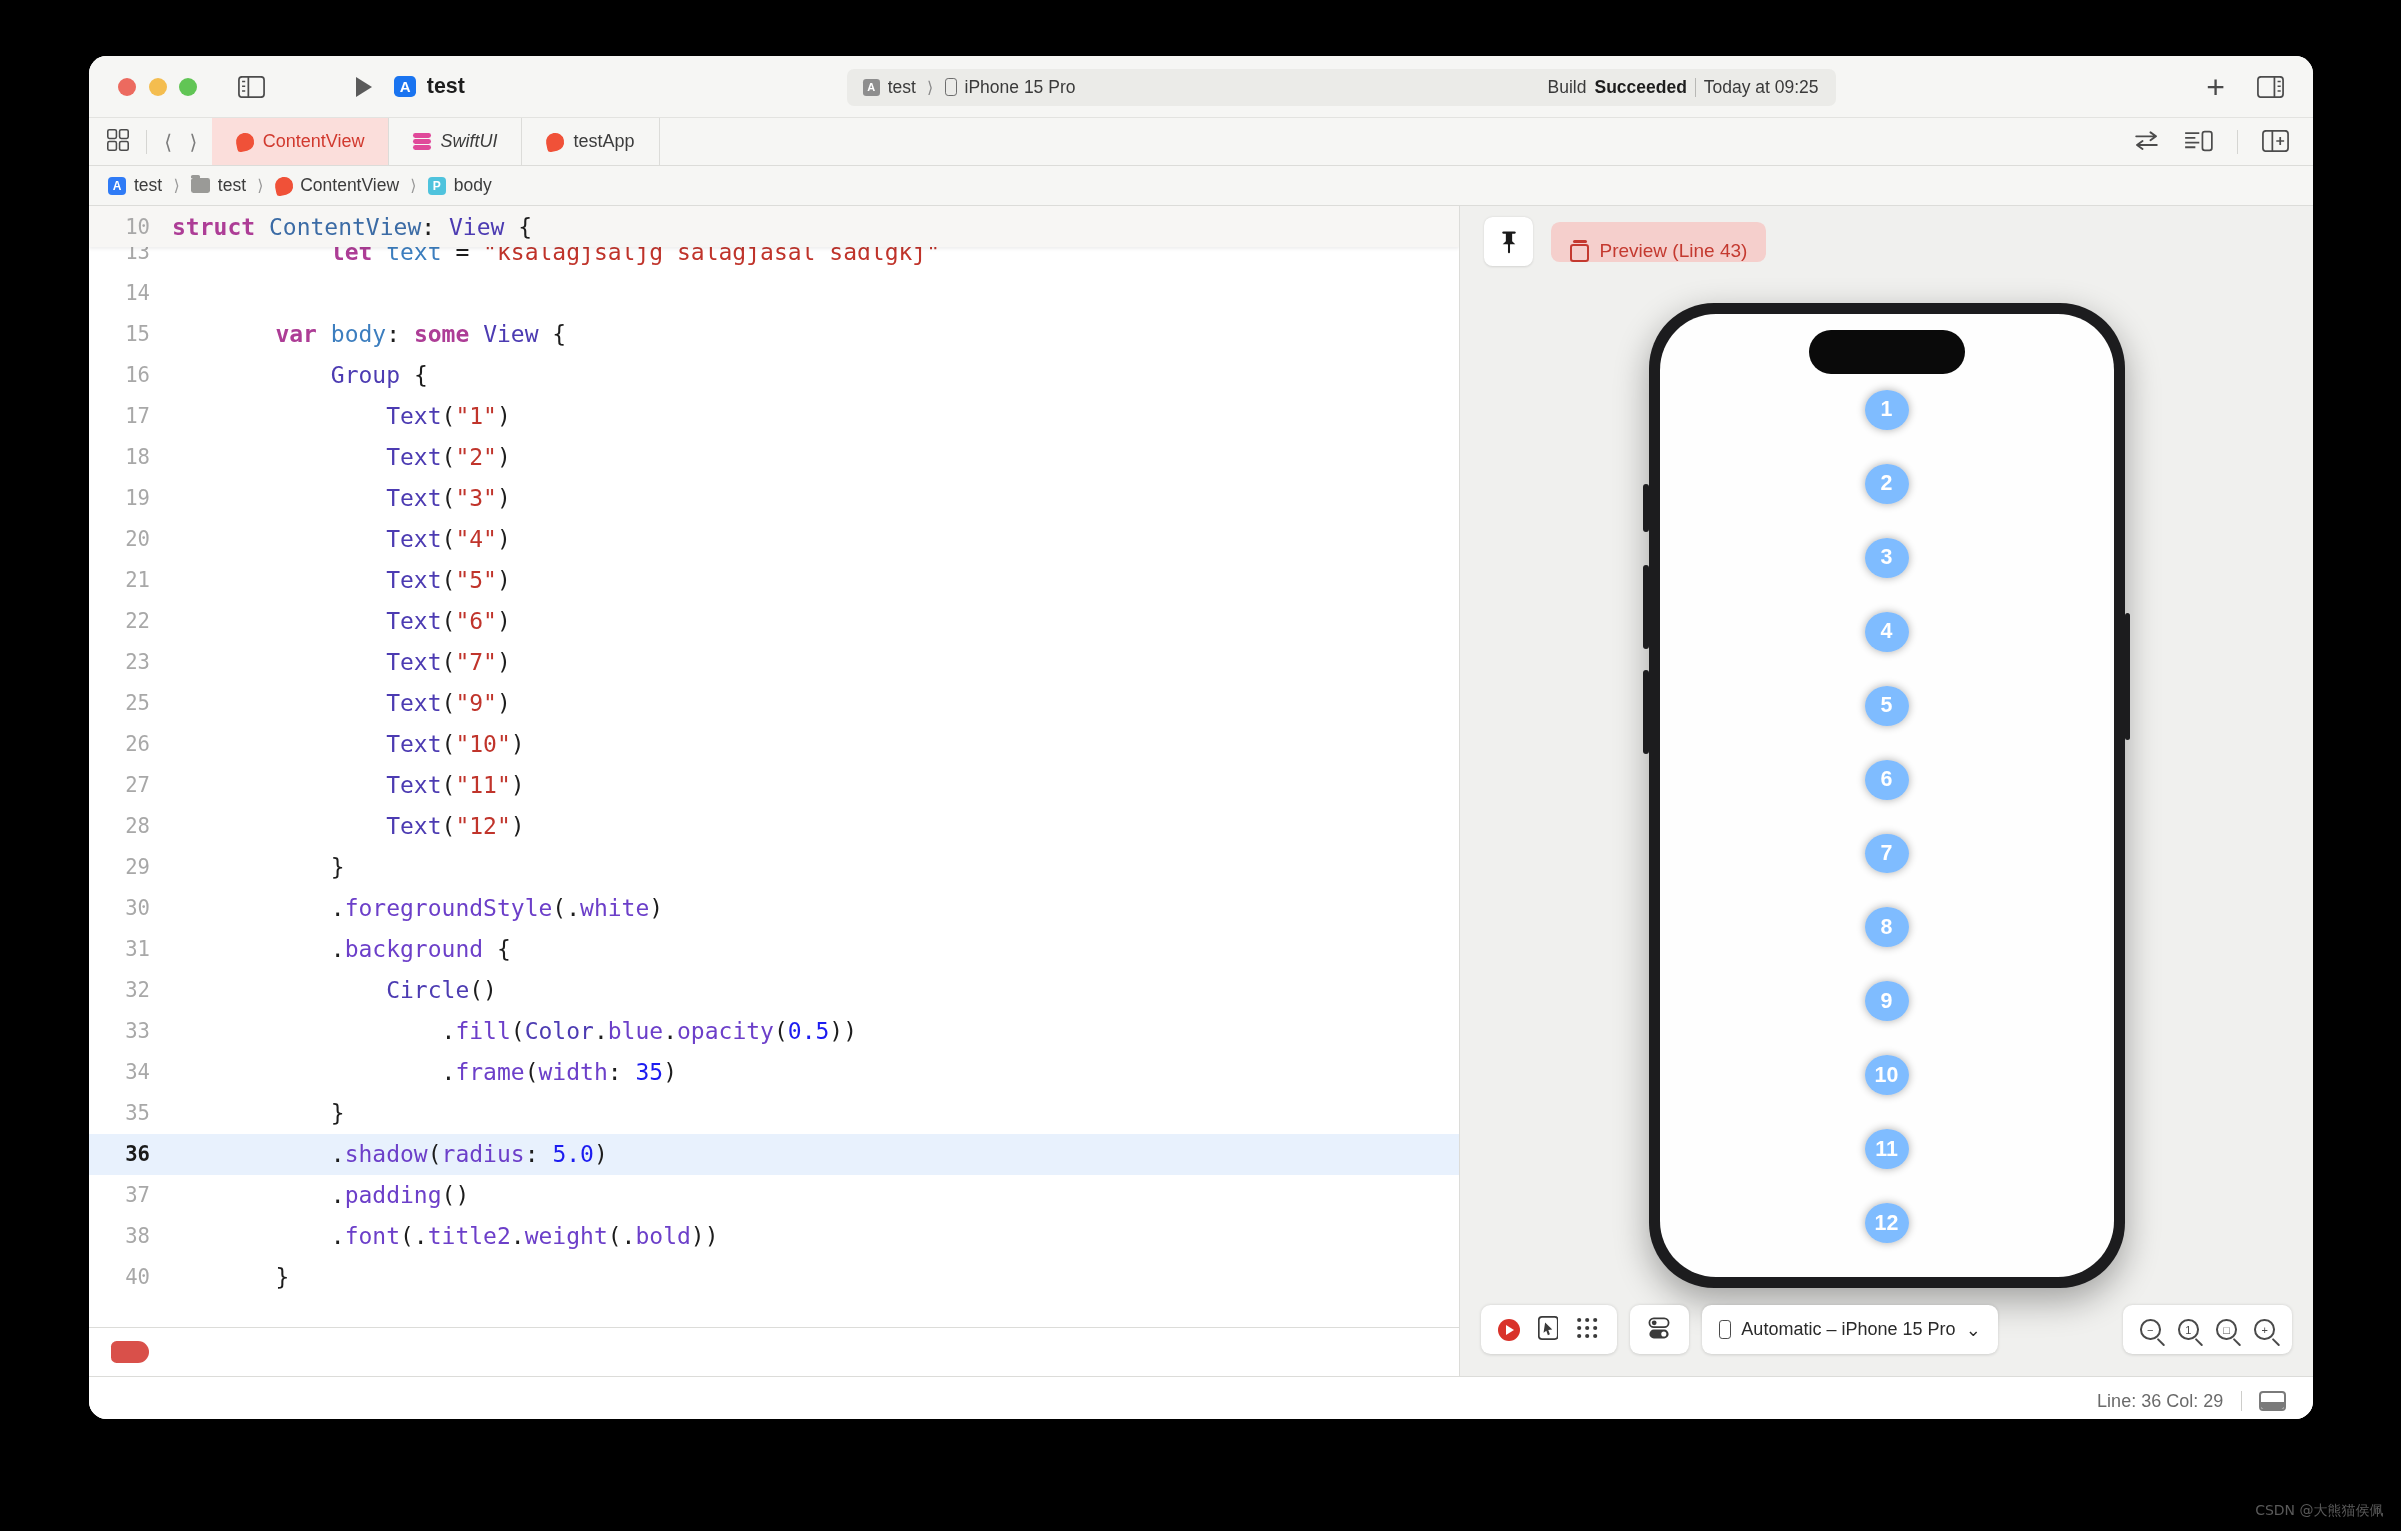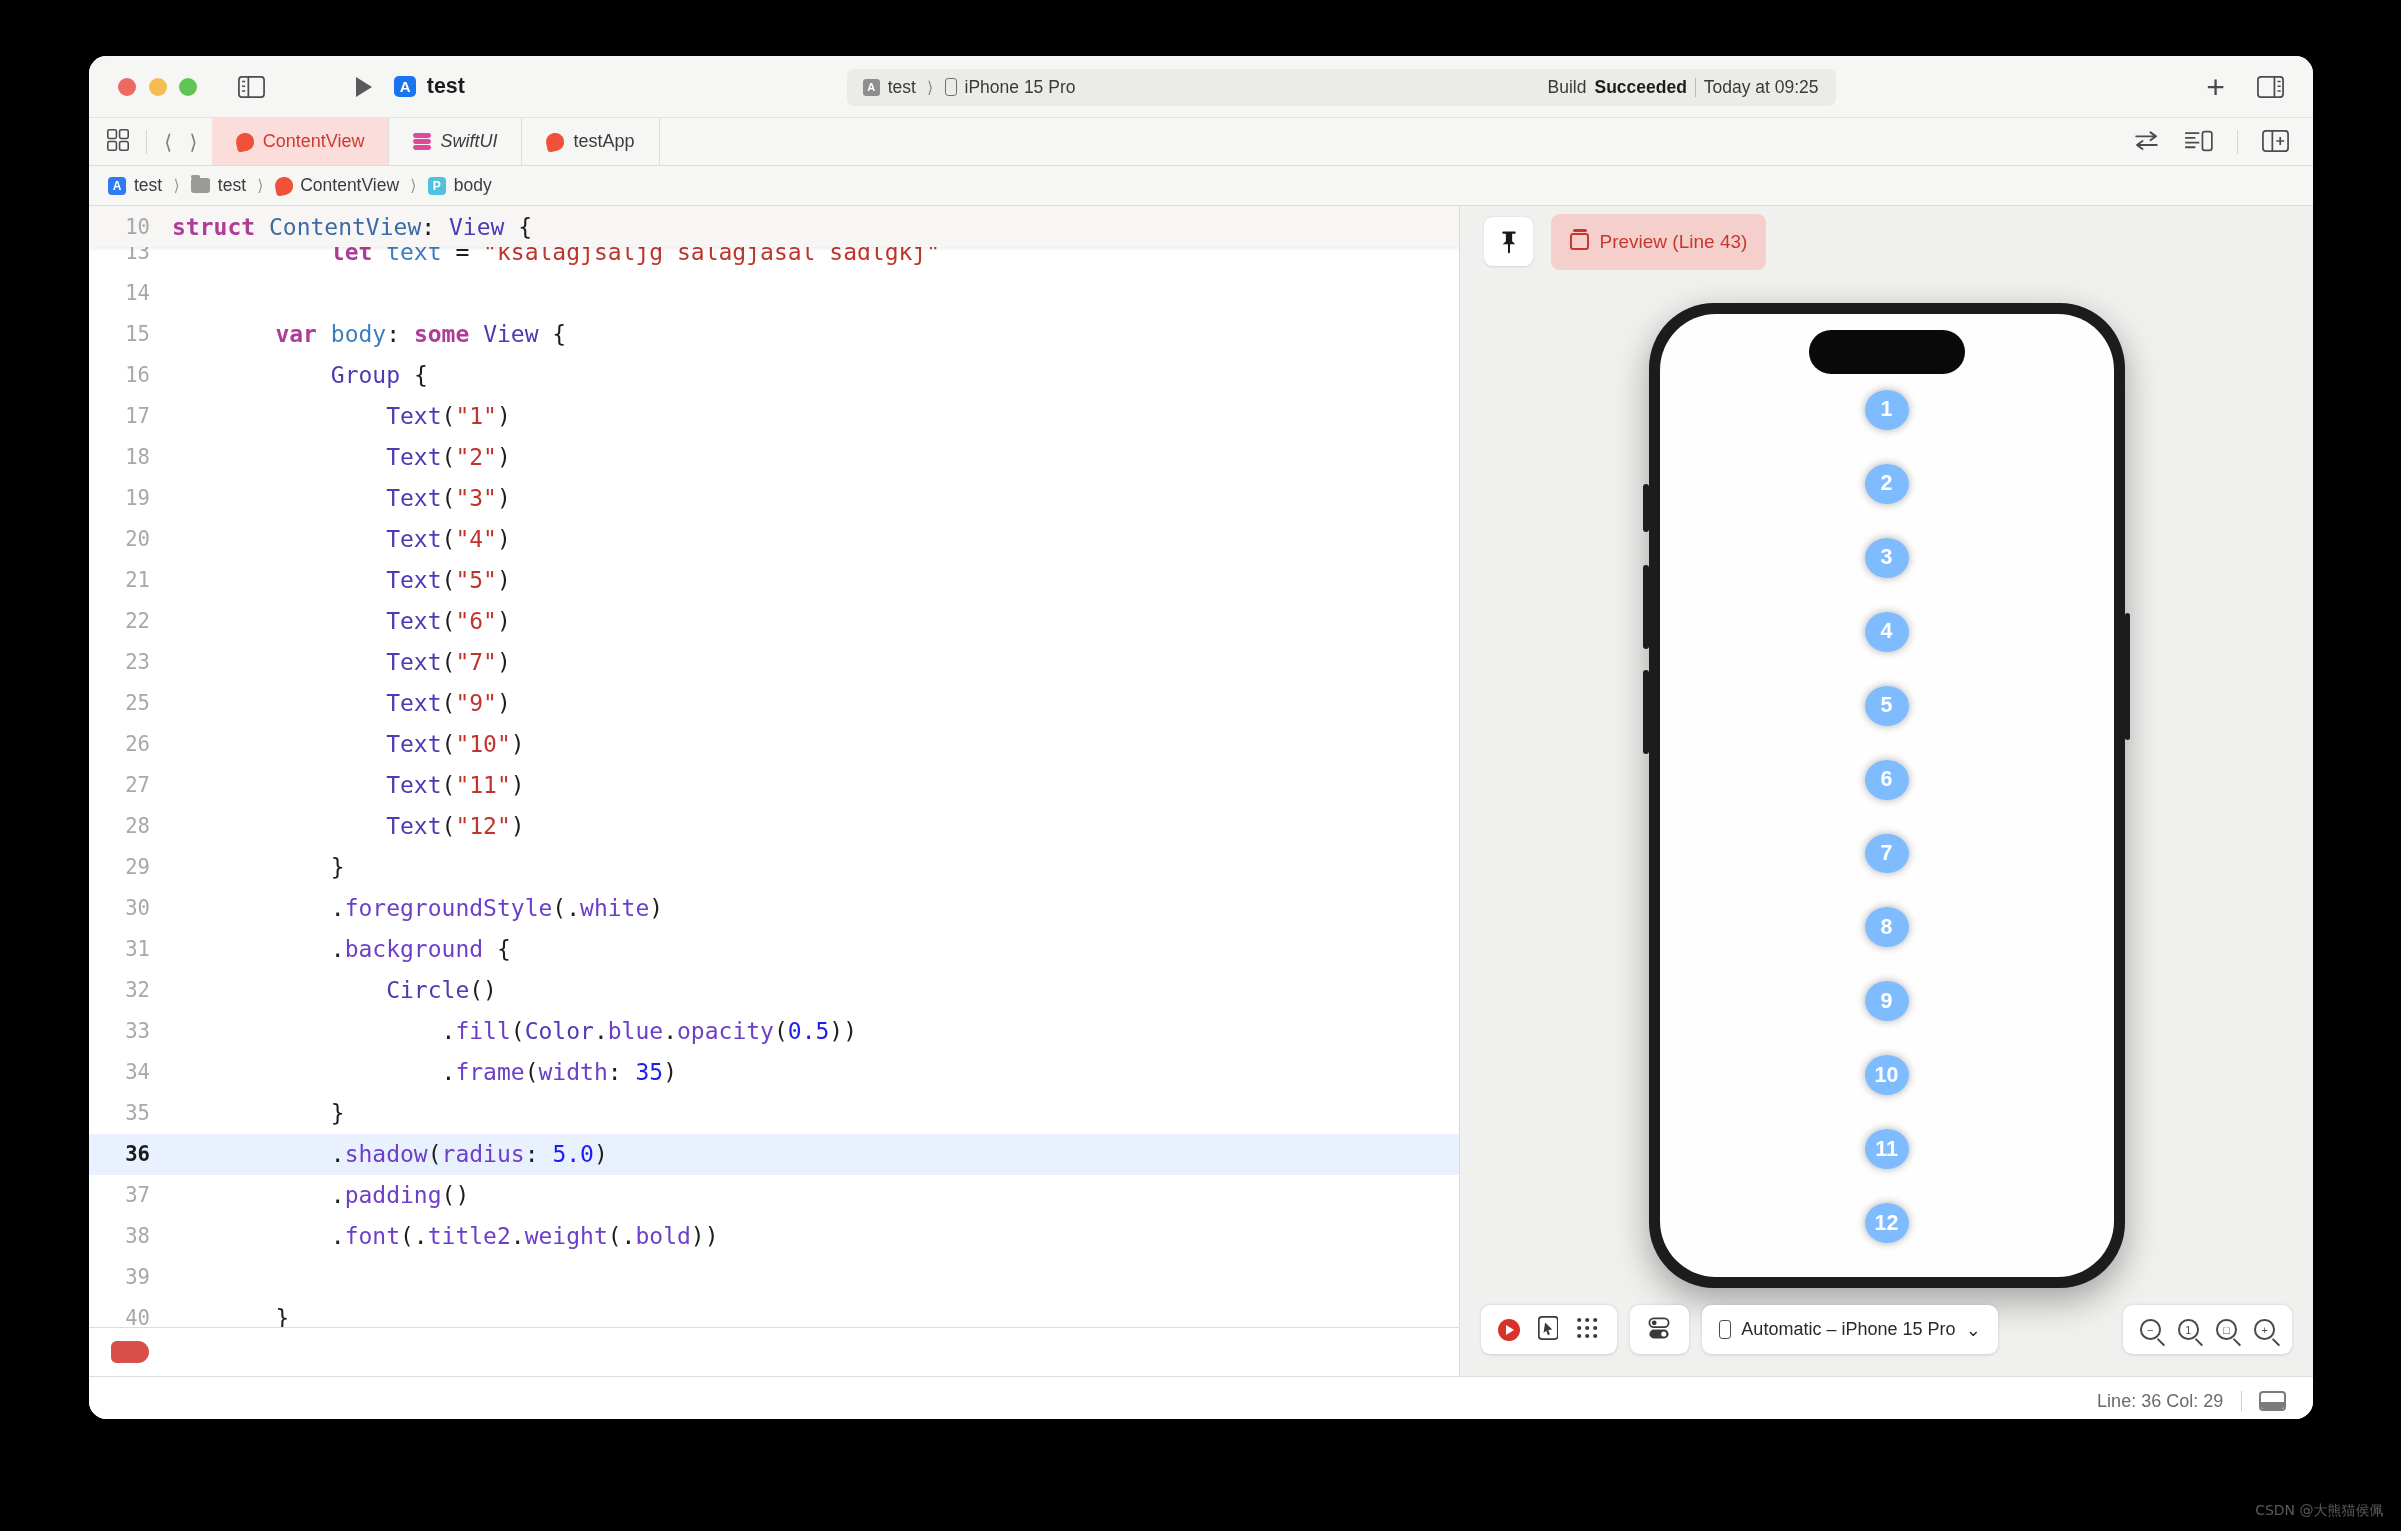--- a/index.html
+++ b/index.html
@@ -190,22 +190,22 @@
   .preview {
     flex: 1; background: #f0f0ee; position: relative;
   }
   .pv-header { height: 71px; display: flex; align-items: center; padding-left: 24px; gap: 17.5px; }
   .pin-btn {
     width: 49px; height: 49px; background: #fff; border-radius: 8.7px;
     display: flex; align-items: center; justify-content: center;
     box-shadow: 0 0.8px 2.4px rgba(0,0,0,.12);
   }
   .pv-chip {
-    height: 56px; background: #f5cfcc; border-radius: 8.7px;
-    display: flex; align-items: center; gap: 11px; padding: 0 19px;
+    height: 40px; background: #f5cfcc; border-radius: 8.7px;
+    display: flex; align-items: flex-end; gap: 11px; padding: 0 19px;
     color: #c4392f; font-size: 19px;
   }
   .pv-boxicon { width: 19px; height: 17.5px; border: 2px solid #c4392f; border-radius: 3.2px; position: relative; }
   .pv-boxicon::before { content:""; position:absolute; top:-5.6px; left:1.6px; width:14.3px; height:2.4px; background:#c4392f; border-radius:1.6px; }
 
   
   .phone {
     position: absolute; left: 50%; transform: translateX(-50%);
     top: 97px; width: 476px; height: 985px;
     background: #1c1c1e;
@@ -457,21 +457,20 @@
             <div class="crow"><div class="gutter">29</div><div class="ctext"><span class="k-pl">        }</span></div></div>
             <div class="crow"><div class="gutter">30</div><div class="ctext"><span class="k-pl">        .</span><span class="k-fn">foregroundStyle</span><span class="k-pl">(.</span><span class="k-fn">white</span><span class="k-pl">)</span></div></div>
             <div class="crow"><div class="gutter">31</div><div class="ctext"><span class="k-pl">        .</span><span class="k-fn">background</span><span class="k-pl"> {</span></div></div>
             <div class="crow"><div class="gutter">32</div><div class="ctext"><span class="k-pl">            </span><span class="k-type2">Circle</span><span class="k-pl">()</span></div></div>
             <div class="crow"><div class="gutter">33</div><div class="ctext"><span class="k-pl">                .</span><span class="k-fn">fill</span><span class="k-pl">(</span><span class="k-type2">Color</span><span class="k-pl">.</span><span class="k-fn">blue</span><span class="k-pl">.</span><span class="k-fn">opacity</span><span class="k-pl">(</span><span class="k-num">0.5</span><span class="k-pl">))</span></div></div>
             <div class="crow"><div class="gutter">34</div><div class="ctext"><span class="k-pl">                .</span><span class="k-fn">frame</span><span class="k-pl">(</span><span class="k-fn">width</span><span class="k-pl">: </span><span class="k-num">35</span><span class="k-pl">)</span></div></div>
             <div class="crow"><div class="gutter">35</div><div class="ctext"><span class="k-pl">        }</span></div></div>
             <div class="crow hl"><div class="gutter bold">36</div><div class="ctext"><span class="k-pl">        .</span><span class="k-fn">shadow</span><span class="k-pl">(</span><span class="k-fn">radius</span><span class="k-pl">: </span><span class="k-num">5.0</span><span class="k-pl">)</span></div></div>
             <div class="crow"><div class="gutter">37</div><div class="ctext"><span class="k-pl">        .</span><span class="k-fn">padding</span><span class="k-pl">()</span></div></div>
             <div class="crow"><div class="gutter">38</div><div class="ctext"><span class="k-pl">        .</span><span class="k-fn">font</span><span class="k-pl">(.</span><span class="k-fn">title2</span><span class="k-pl">.</span><span class="k-fn">weight</span><span class="k-pl">(.</span><span class="k-fn">bold</span><span class="k-pl">))</span></div></div>
-            <div class="crow"><div class="gutter">39</div><div class="ctext"></div></div>
             <div class="crow"><div class="gutter">40</div><div class="ctext"><span class="k-pl">    }</span></div></div>
           </div>
 
         <div class="sticky-line">
           <div class="gutter">10</div>
           <div class="ctext" id="sticky-text" style="font-family:'DejaVu Sans Mono',monospace;font-size:23px;white-space:pre;"><span class="k-kw">struct </span><span class="k-type">ContentView</span><span class="k-pl">: </span><span class="k-type2">View</span><span class="k-pl"> {</span></div>
         </div>
 
         <div class="editor-bottom">
           <div class="red-pill"></div>

